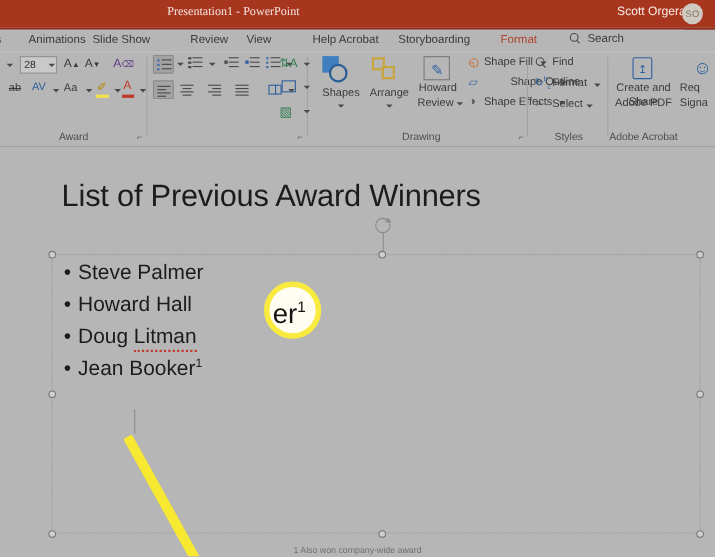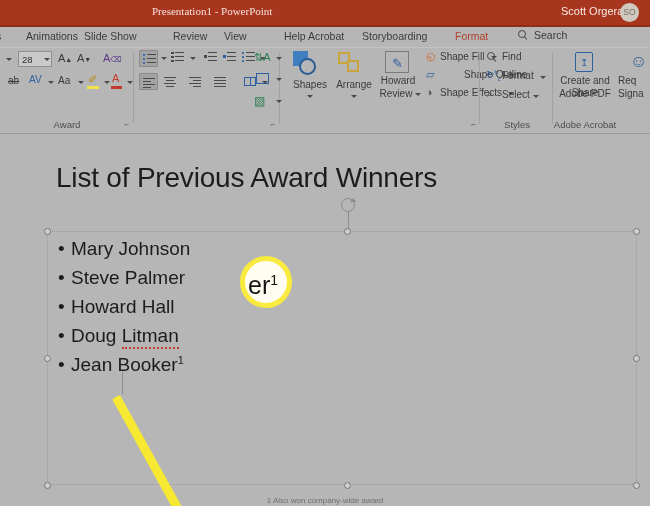--- a/index.html
+++ b/index.html
@@ -579,20 +579,21 @@
       <div class="caret" style="left:205px; top:9px;"></div>
 
       <div style="position:absolute; left:140px; top:21px; font-size:11px; color:#2e5f9e;">▱</div>
       <div class="shape-cmd" style="left:154px; top:22px;margin-left:24px;">Shape Outline</div>
       <div class="caret" style="left:223px; top:27px;"></div>
 
       <div style="position:absolute; left:140px; top:39px; font-size:11px; color:#5a5a5a;">◑</div>
       <div class="shape-cmd" style="left:154px; top:40px;">Shape Effects</div>
       <div class="caret" style="left:222px; top:45px;"></div>
 
+      <div class="group-label">Drawing</div>
       <div class="dialog-launcher" style="right:4px;">⌐</div>
       <div class="group-sep" style="right:0px;"></div>
     </div>
 
     <div class="group" style="left:481px; width:72px;">
       <span class="search-glyph" style="position:absolute; left:6px; top:5px;"></span>
       <div class="ctl" style="left:21px; top:4px;">Find</div>
 
       <div style="position:absolute; left:5px; top:22px; font-size:10px; color:#2e5f9e;">↻<sup style="font-size:6px;">b</sup><sub style="font-size:6px;">c</sub></div>
       <div class="ctl" style="left:21px; top:23px;">Format</div>
@@ -634,23 +635,20 @@
     <div class="handle" style="left:344px; top:94px;"></div>
     <div class="handle" style="left:633px; top:94px;"></div>
     <div class="handle" style="left:44px; top:221px;"></div>
     <div class="handle" style="left:633px; top:221px;"></div>
     <div class="handle" style="left:44px; top:348px;"></div>
     <div class="handle" style="left:344px; top:348px;"></div>
     <div class="handle" style="left:633px; top:348px;"></div>
 
     <div class="bullets">
       <div class="bullet-row">
-        <span class="bullet-dot">•</span><span>Mary Johnson</span>
-      </div>
-      <div class="bullet-row">
         <span class="bullet-dot">•</span><span>Steve Palmer</span>
       </div>
       <div class="bullet-row">
         <span class="bullet-dot">•</span><span>Howard Hall</span>
       </div>
       <div class="bullet-row">
         <span class="bullet-dot">•</span><span>Doug </span><span class="misspelled">Litman</span>
       </div>
       <div class="bullet-row">
         <span class="bullet-dot">•</span><span>Jean Booker</span><sup class="fn">1</sup>

